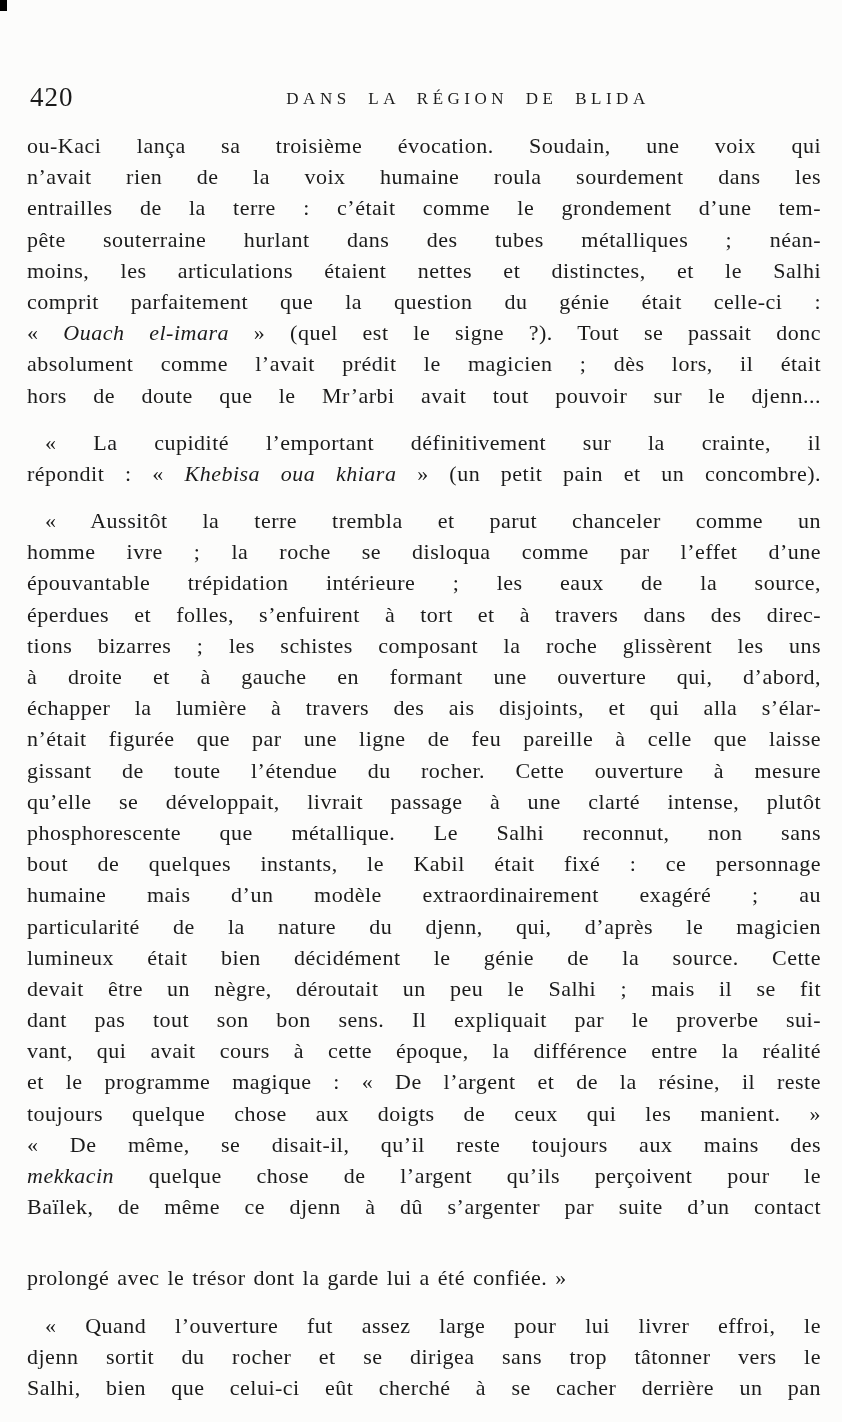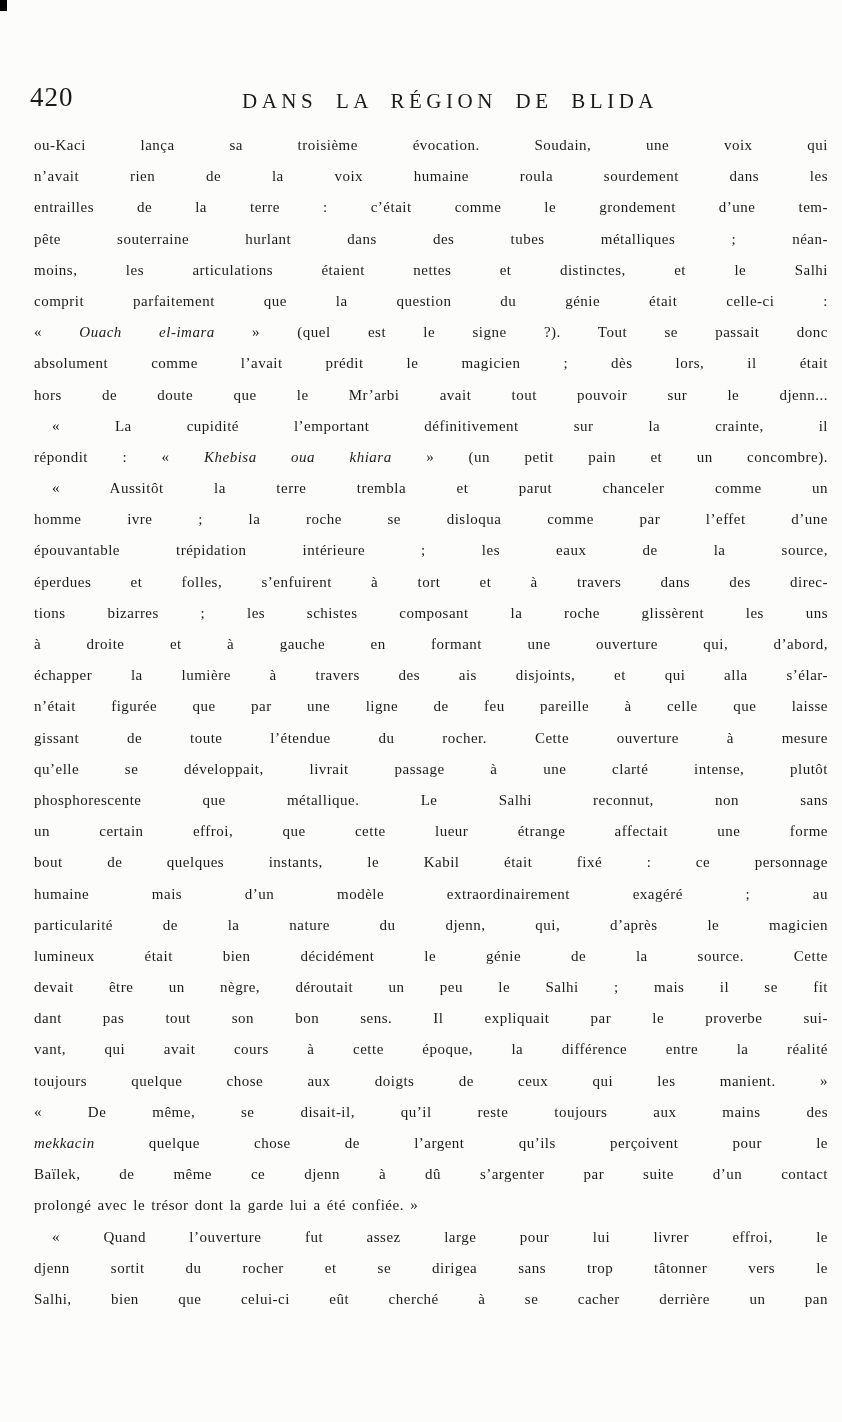--- a/index.html
+++ b/index.html
@@ -33,50 +33,52 @@
   }
   .page-number {
     position: absolute;
     left: 30px;
     top: 0;
     font-size: 27px;
     letter-spacing: 1px;
   }
   .running-title {
     position: absolute;
-    left: 450px;
+    left: 468px;
     top: 7px;
     transform: translateX(-50%);
-    font-size: 21px;
+    font-size: 17px;
     letter-spacing: 4.5px;
     word-spacing: 9px;
     white-space: nowrap;
   }
   .text-block {
     position: absolute;
-    left: 34px;
+    left: 27px;
     top: 130px;
     width: 794px;
-    font-size: 15px;
+    font-size: 22px;
     letter-spacing: 0.5px;
     word-spacing: 2px;
   }
   .line {
     line-height: 31.2px;
     height: 31.2px;
     text-align: justify;
     text-align-last: justify;
     white-space: nowrap;
     overflow: visible;
   }
   .line.indent {
     padding-left: 18px;
+    margin-top: 16px;
   }
   .line.last {
     text-align-last: left;
+    margin-top: 40px;
   }
   .it {
     font-style: italic;
   }
 </style>
 </head>
 <body style="--paper: #fcfcfb; --ink: #1b1b1b;">
 
 <div class="page">
   <div class="scan-artifact"></div>
@@ -102,28 +104,28 @@
       <div class="line"><span>homme ivre ; la roche se disloqua comme par l’effet d’une</span></div>
       <div class="line"><span>épouvantable trépidation intérieure ; les eaux de la source,</span></div>
       <div class="line"><span>éperdues et folles, s’enfuirent à tort et à travers dans des direc-</span></div>
       <div class="line"><span>tions bizarres ; les schistes composant la roche glissèrent les uns</span></div>
       <div class="line"><span>à droite et à gauche en formant une ouverture qui, d’abord,</span></div>
       <div class="line"><span>échapper la lumière à travers des ais disjoints, et qui alla s’élar-</span></div>
       <div class="line"><span>n’était figurée que par une ligne de feu pareille à celle que laisse</span></div>
       <div class="line"><span>gissant de toute l’étendue du rocher. Cette ouverture à mesure</span></div>
       <div class="line"><span>qu’elle se développait, livrait passage à une clarté intense, plutôt</span></div>
       <div class="line"><span>phosphorescente que métallique. Le Salhi reconnut, non sans</span></div>
-      <div class="line"><span>un certain effroi, que cette lueur étrange affectait une forme</span></div>
       <div class="line"><span>bout de quelques instants, le Kabil était fixé : ce personnage</span></div>
       <div class="line"><span>humaine mais d’un modèle extraordinairement exagéré ; au</span></div>
       <div class="line"><span>particularité de la nature du djenn, qui, d’après le magicien</span></div>
       <div class="line"><span>lumineux était bien décidément le génie de la source. Cette</span></div>
       <div class="line"><span>devait être un nègre, déroutait un peu le Salhi ; mais il se fit</span></div>
       <div class="line"><span>dant pas tout son bon sens. Il expliquait par le proverbe sui-</span></div>
       <div class="line"><span>vant, qui avait cours à cette époque, la différence entre la réalité</span></div>
+      <div class="line"><span>et le programme magique : « De l’argent et de la résine, il reste</span></div>
       <div class="line"><span>toujours quelque chose aux doigts de ceux qui les manient. »</span></div>
       <div class="line"><span>« De même, se disait-il, qu’il reste toujours aux mains des</span></div>
       <div class="line"><span class="it">mekkacin</span><span> quelque chose de l’argent qu’ils perçoivent pour le</span></div>
       <div class="line"><span>Baïlek, de même ce djenn à dû s’argenter par suite d’un contact</span></div>
       <div class="line last"><span>prolongé avec le trésor dont la garde lui a été confiée. »</span></div>
       <div class="line indent"><span>« Quand l’ouverture fut assez large pour lui livrer effroi, le</span></div>
       <div class="line"><span>djenn sortit du rocher et se dirigea sans trop tâtonner vers le</span></div>
       <div class="line"><span>Salhi, bien que celui-ci eût cherché à se cacher derrière un pan</span></div>
     </main>
 </div>

